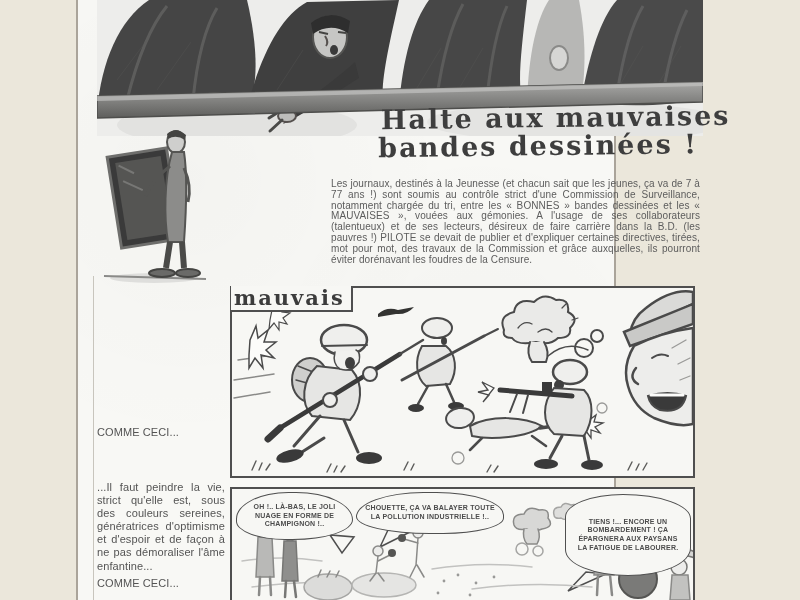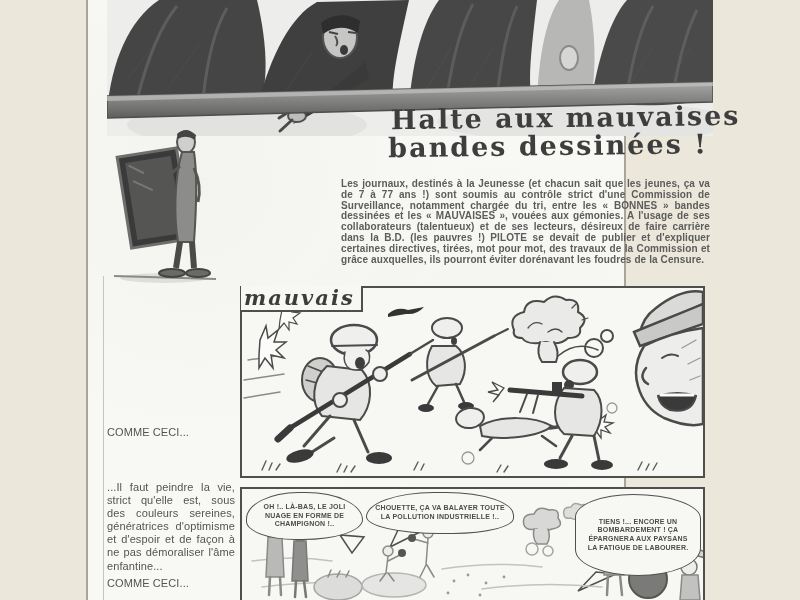--- a/index.html
+++ b/index.html
@@ -1,44 +1,44 @@
 <!DOCTYPE html>
 <html><head>
 <meta charset="utf-8">
 <style>
   html,body{margin:0;padding:0;background:#ebe7db;}
   .stage{position:relative;width:800px;height:600px;overflow:hidden;
          background:#ebe7db;font-family:"Liberation Sans",sans-serif;}
   
-  .page{position:absolute;left:86px;top:0;width:540px;height:600px;
+  .page{position:absolute;left:76px;top:0;width:540px;height:600px;
         box-sizing:border-box;border-left:2px solid #aaa49a;border-right:2px solid #aaa49a;
         background:#f8f8f5;
         background-image:radial-gradient(circle at 20% 30%,rgba(0,0,0,.02),transparent 45%),
                          radial-gradient(circle at 75% 60%,rgba(0,0,0,.02),transparent 40%);}
   .abs{position:absolute;}
   
   .title{left:303px;top:104px;font-family:"DejaVu Serif",serif;font-weight:700;
          color:#3e3e3e;font-size:27px;line-height:28px;letter-spacing:2px;
          transform:rotate(-.7deg);white-space:nowrap;}
   .title .l2{margin-left:-3px;}
   
   .intro{left:253px;top:179px;width:369px;font-size:10px;line-height:10.8px;
-         font-weight:bold;color:#5c5c5c;text-align:justify;letter-spacing:.1px;}
+         font-weight:normal;color:#5c5c5c;text-align:justify;letter-spacing:.1px;}
   
   .col-rule{left:15px;top:276px;width:1px;height:324px;background:#c8c5bd;}
   .lc{left:19px;width:128px;font-size:11px;line-height:13.1px;color:#545454;
       text-align:justify;letter-spacing:.1px;}
   .lc.p1{top:282px;}
   .lc.c1{top:426px;text-align:left;}
   .lc.p2{top:481px;}
   .lc.c2{top:577px;text-align:left;}
   
   .panel{left:152px;width:465px;box-sizing:border-box;border:2px solid #4f4f4f;
          background:#f7f7f4;}
-  .panel1{top:286px;height:192px;font-style:italic;}
+  .panel1{top:286px;height:192px;}
   .panel2{top:487px;height:113px;border-bottom:none;}
   .plabel{position:absolute;left:-1px;top:-2px;font-family:"DejaVu Serif",serif;
           font-weight:700;font-size:21px;line-height:23px;letter-spacing:2px;color:#3c3c3c;
           background:#f7f7f4;padding:0 6px 1px 3px;border-right:2px solid #4f4f4f;
           border-bottom:2px solid #4f4f4f;z-index:3;}
   .panel svg{position:absolute;left:0;top:0;}
   
   .bubble{position:absolute;box-sizing:border-box;background:#f7f7f4;
           border:1.5px solid #4f4f4f;color:#4c4c4c;font-weight:bold;font-size:7px;
           line-height:8.6px;text-align:center;display:flex;align-items:center;

